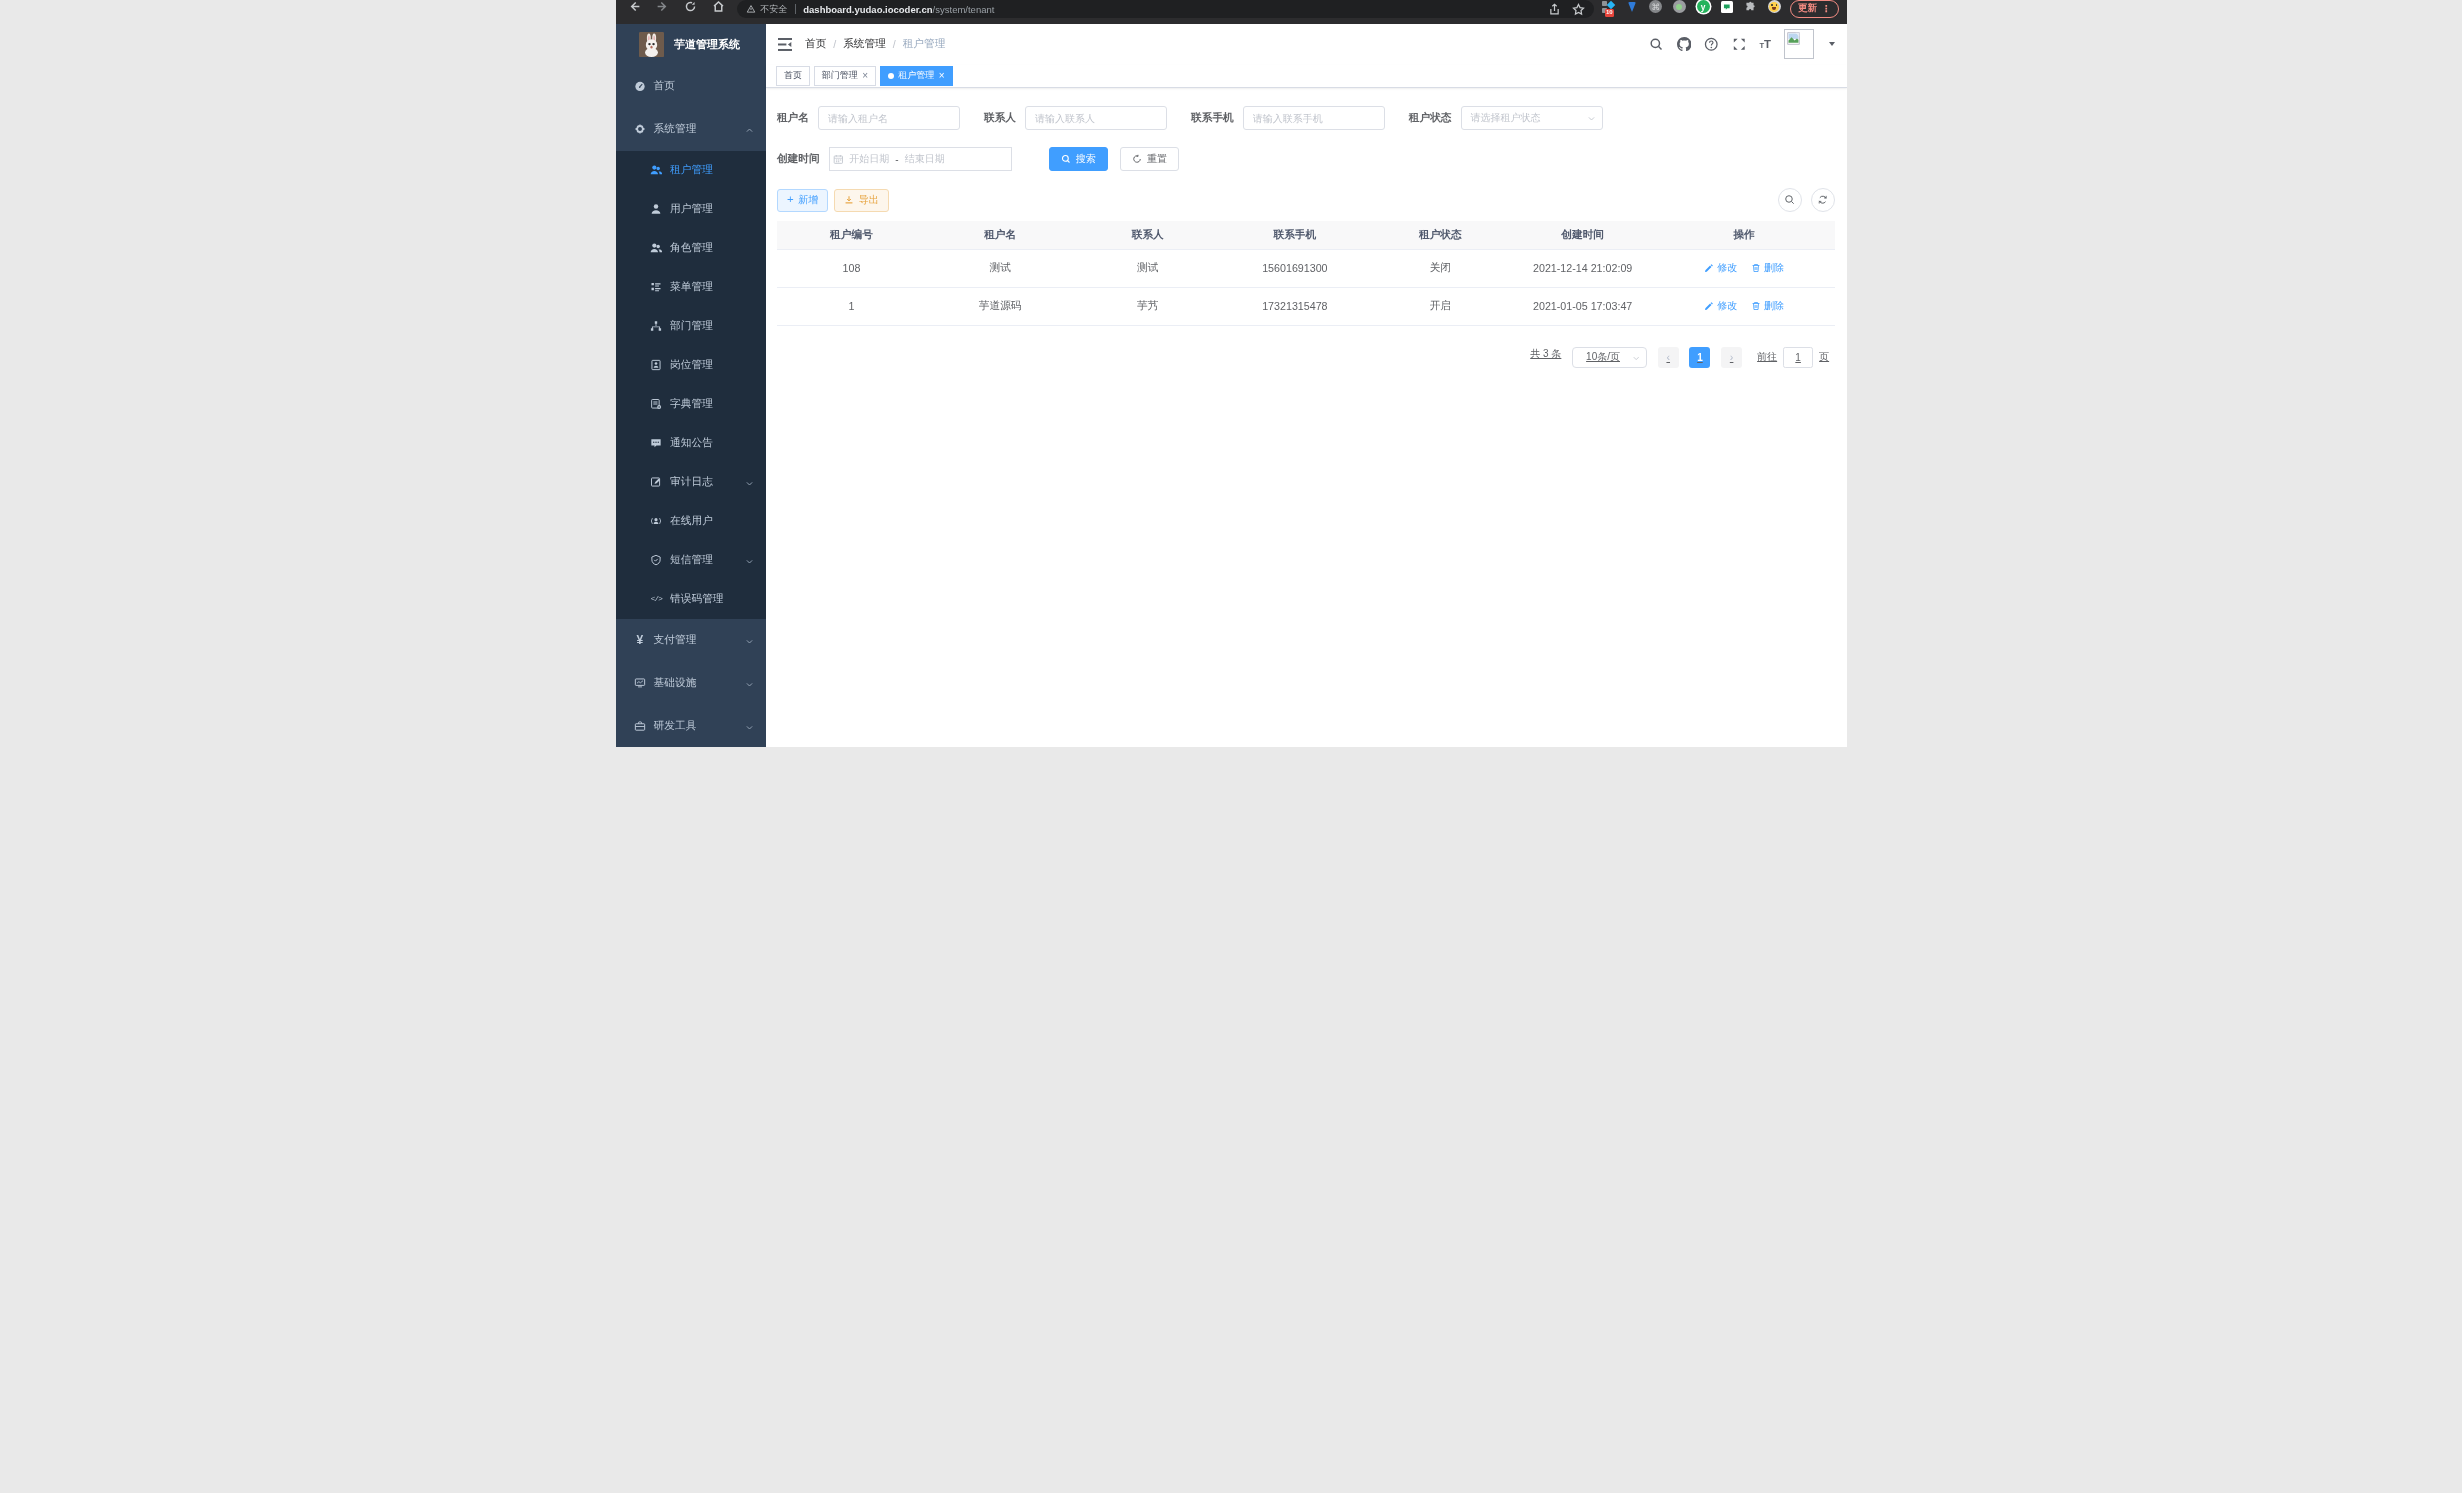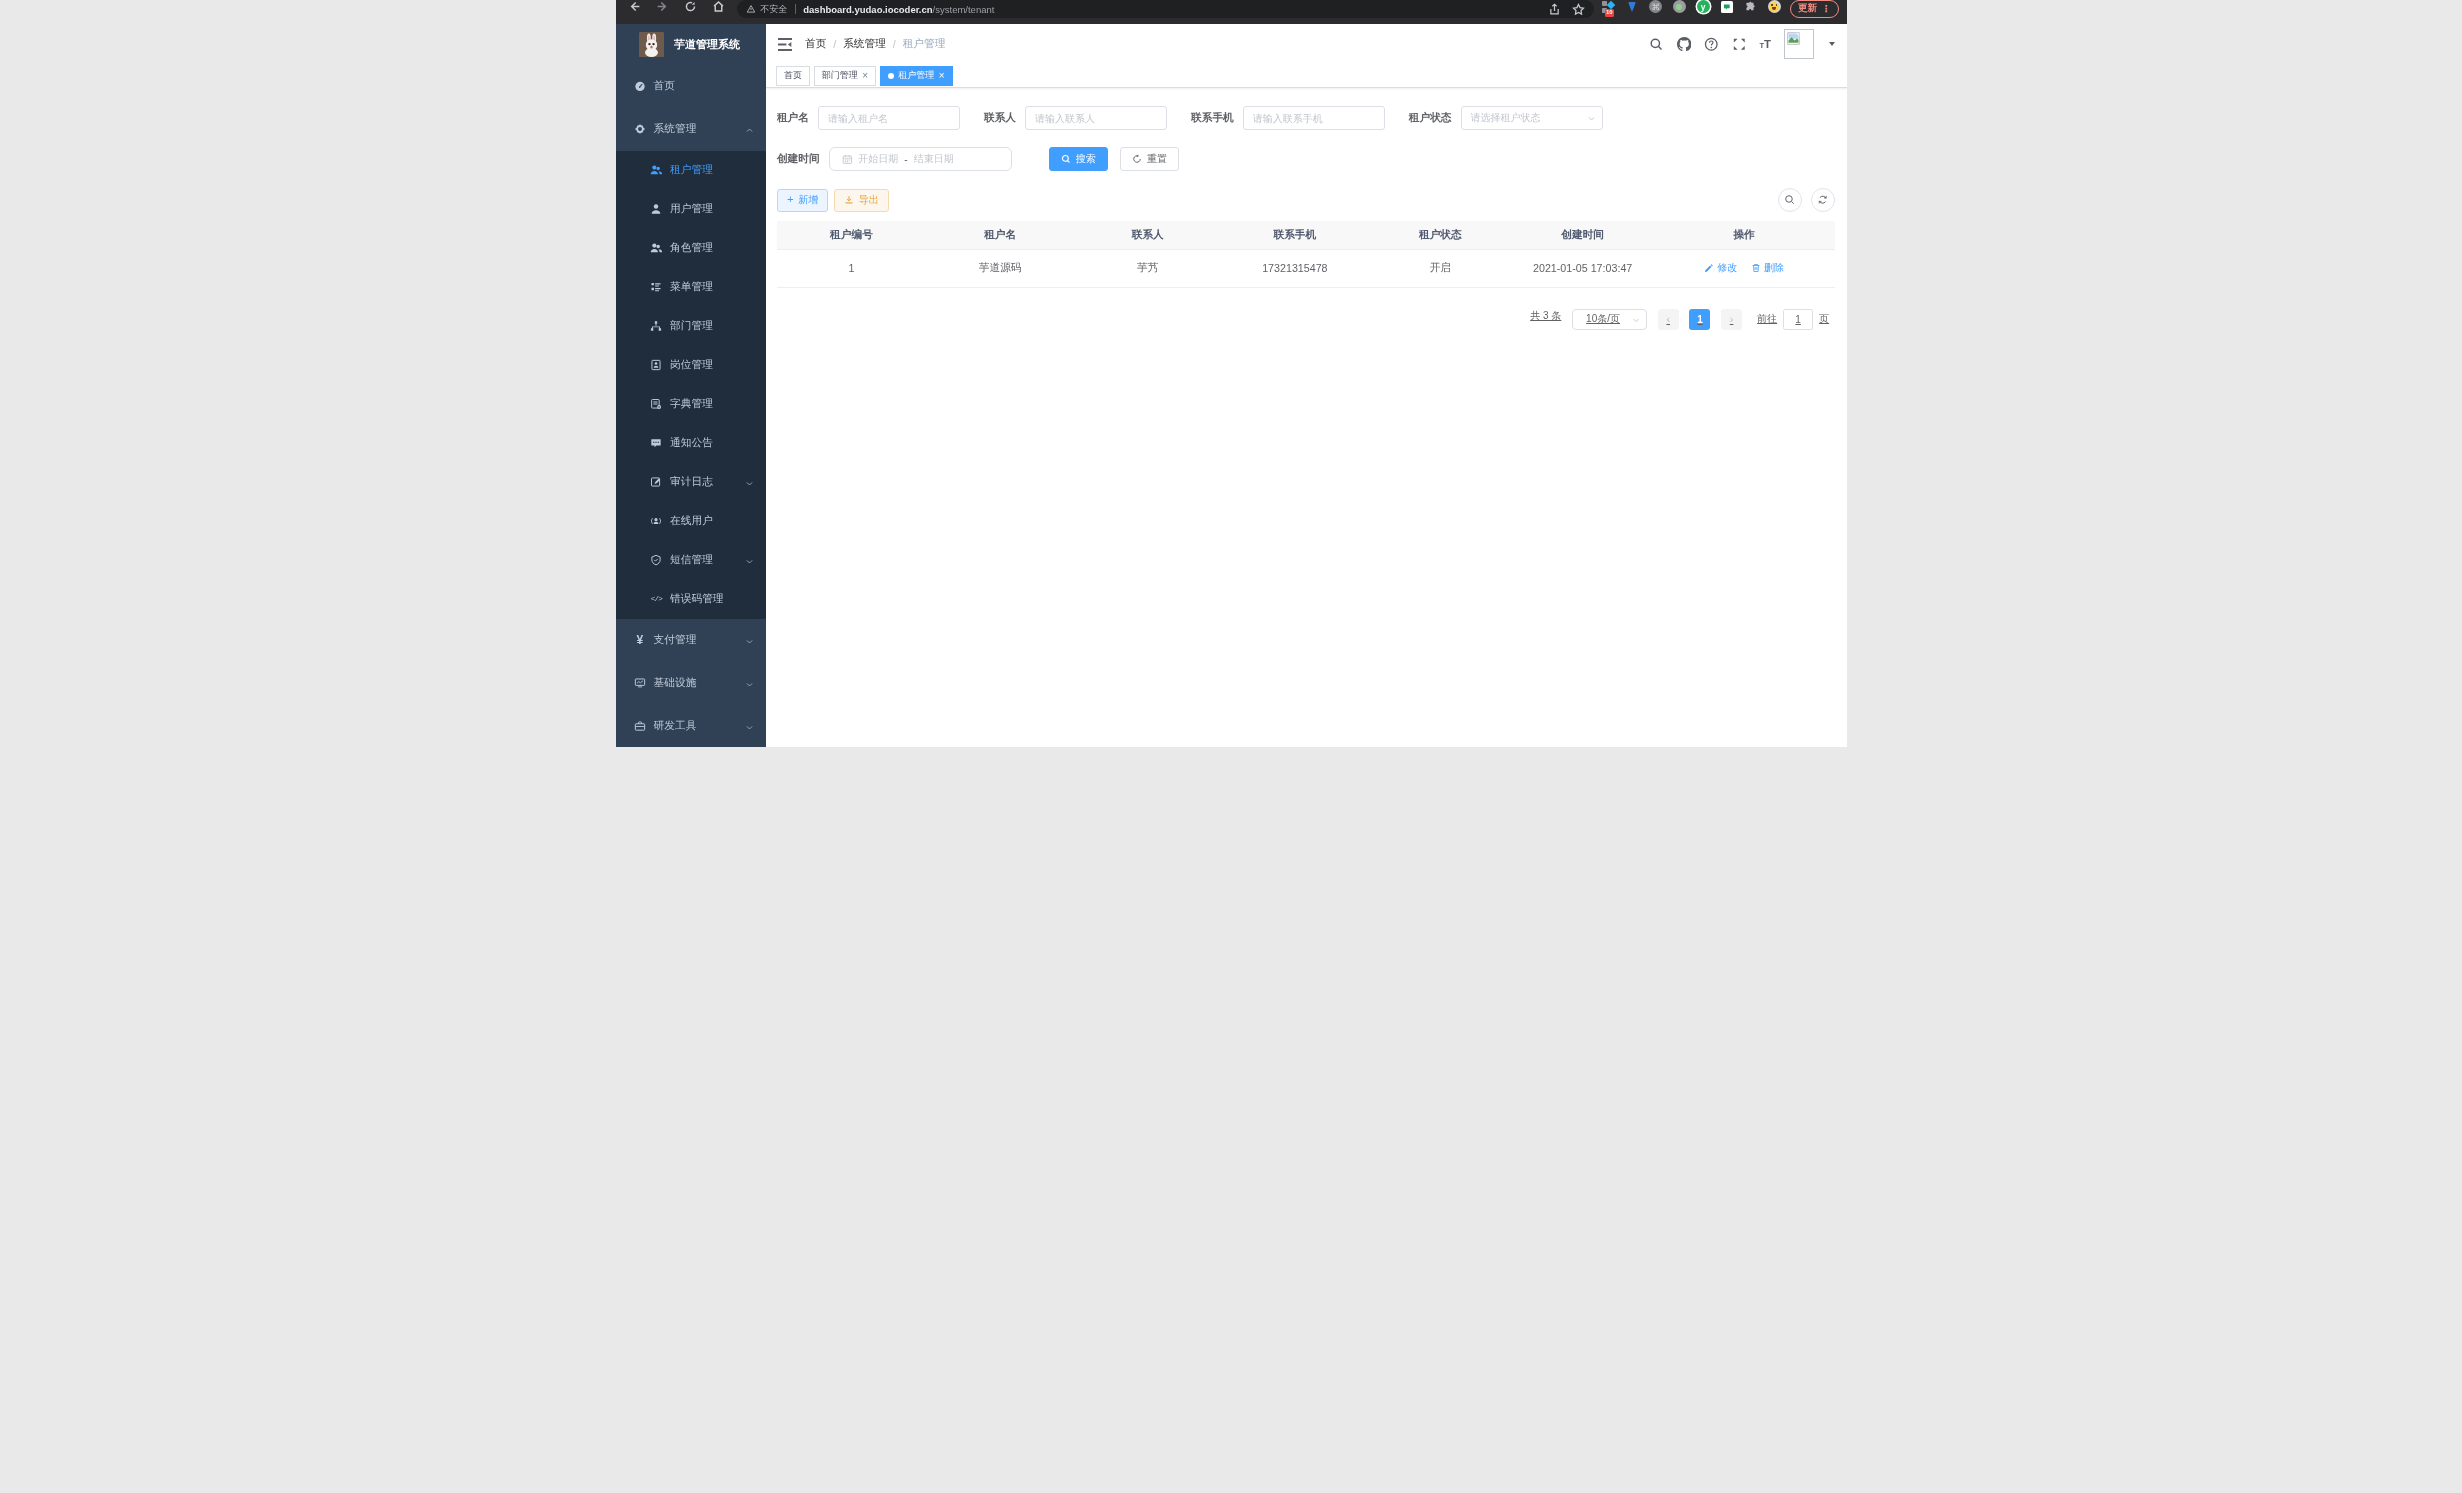--- a/index.html
+++ b/index.html
@@ -73,21 +73,21 @@
 
   
   .content { flex:1; padding:18px 11.4px 0; overflow:hidden; }
   .frow { display:flex; align-items:center; margin-bottom:17px; }
   .fgroup { display:flex; align-items:center; margin-right:24px; }
   .flabel { font-weight:bold; color:#606266; font-size:10.7px; margin-right:9px; white-space:nowrap; }
   .inp { width:142px; height:24px; border:0.8px solid #dcdfe6; border-radius:3px; padding:0 9px; font-size:10px; color:#606266; outline:none; font-family:inherit; }
   .inp::placeholder { color:#c0c4cc; }
   .sel { width:142px; height:24px; border:0.8px solid #dcdfe6; border-radius:3px; padding:0 20px 0 9px; font-size:10px; color:#c0c4cc; display:flex; align-items:center; position:relative; cursor:pointer; background:#fff; }
   .sel .chevd { position:absolute; right:6px; width:9px; height:9px; color:#c0c4cc; }
-  .daterange { width:183px; height:24px; border:0.8px solid #dcdfe6; border-radius:6px; display:flex; align-items:center; padding:0 12px; gap:6px; font-size:10px; color:#c0c4cc; background:#fff; cursor:pointer; }
+  .daterange { width:183px; height:24px; border:0.8px solid #dcdfe6; border-radius:0; display:flex; align-items:center; padding:0 3px; gap:6px; font-size:10px; color:#c0c4cc; background:#fff; cursor:pointer; }
   .daterange .dsep { color:#606266; }
   .calic { width:10.7px; height:10.7px; color:#c0c4cc; }
   .btn { height:24px; border-radius:3px; font-size:10px; display:inline-flex; align-items:center; gap:4.6px; padding:0 11.4px; border:0.8px solid #dcdfe6; background:#fff; color:#606266; cursor:pointer; font-family:inherit; }
   .btn svg { width:10px; height:10px; }
   .btn-primary { background:#409eff; border-color:#409eff; color:#fff; }
   .btn-plain-blue { background:#ecf5ff; border-color:#b3d8ff; color:#409eff; height:23px; padding:0 9px; }
   .btn-plain-orange { background:#fdf6ec; border-color:#f5dab1; color:#e6a23c; height:23px; padding:0 9px; }
   .btn-search { margin-left:37px; }
   .btn-reset { margin-left:12px; }
   .toolbar-row { display:flex; align-items:center; margin-bottom:9px; }
@@ -585,20 +585,41 @@
               <th>租户名</th>
               <th>联系人</th>
               <th>联系手机</th>
               <th>租户状态</th>
               <th>创建时间</th>
               <th>操作</th>
             </tr>
           </thead>
           <tbody>
             <tr>
+              <td>108</td>
+              <td>测试</td>
+              <td>测试</td>
+              <td>15601691300</td>
+              <td>关闭</td>
+              <td>2021-12-14 21:02:09</td>
+              <td>
+                <a class="oplink">
+                    <svg viewBox="0 0 16 16" fill="currentColor">
+                      <path d="m2.2 11.6 7.5-7.5 2.2 2.2-7.5 7.5-2.8.6zM10.6 3.2 12 1.8l2.2 2.2-1.4 1.4z"></path>
+                    </svg>
+                    <span>修改</span>
+                  </a><a class="oplink">
+                    <svg viewBox="0 0 16 16" fill="none" stroke="currentColor" stroke-width="1.3">
+                      <path d="M2.5 4h11M5.5 4V2.4h5V4M4 4l.7 9.6h6.6L12 4M6.6 6.4v4.8M9.4 6.4v4.8"></path>
+                    </svg>
+                    <span>删除</span>
+                  </a>
+              </td>
+            </tr>
+            <tr>
               <td>1</td>
               <td>芋道源码</td>
               <td>芋艿</td>
               <td>17321315478</td>
               <td>开启</td>
               <td>2021-01-05 17:03:47</td>
               <td>
                 <a class="oplink">
                     <svg viewBox="0 0 16 16" fill="currentColor">
                       <path d="m2.2 11.6 7.5-7.5 2.2 2.2-7.5 7.5-2.8.6zM10.6 3.2 12 1.8l2.2 2.2-1.4 1.4z"></path>

